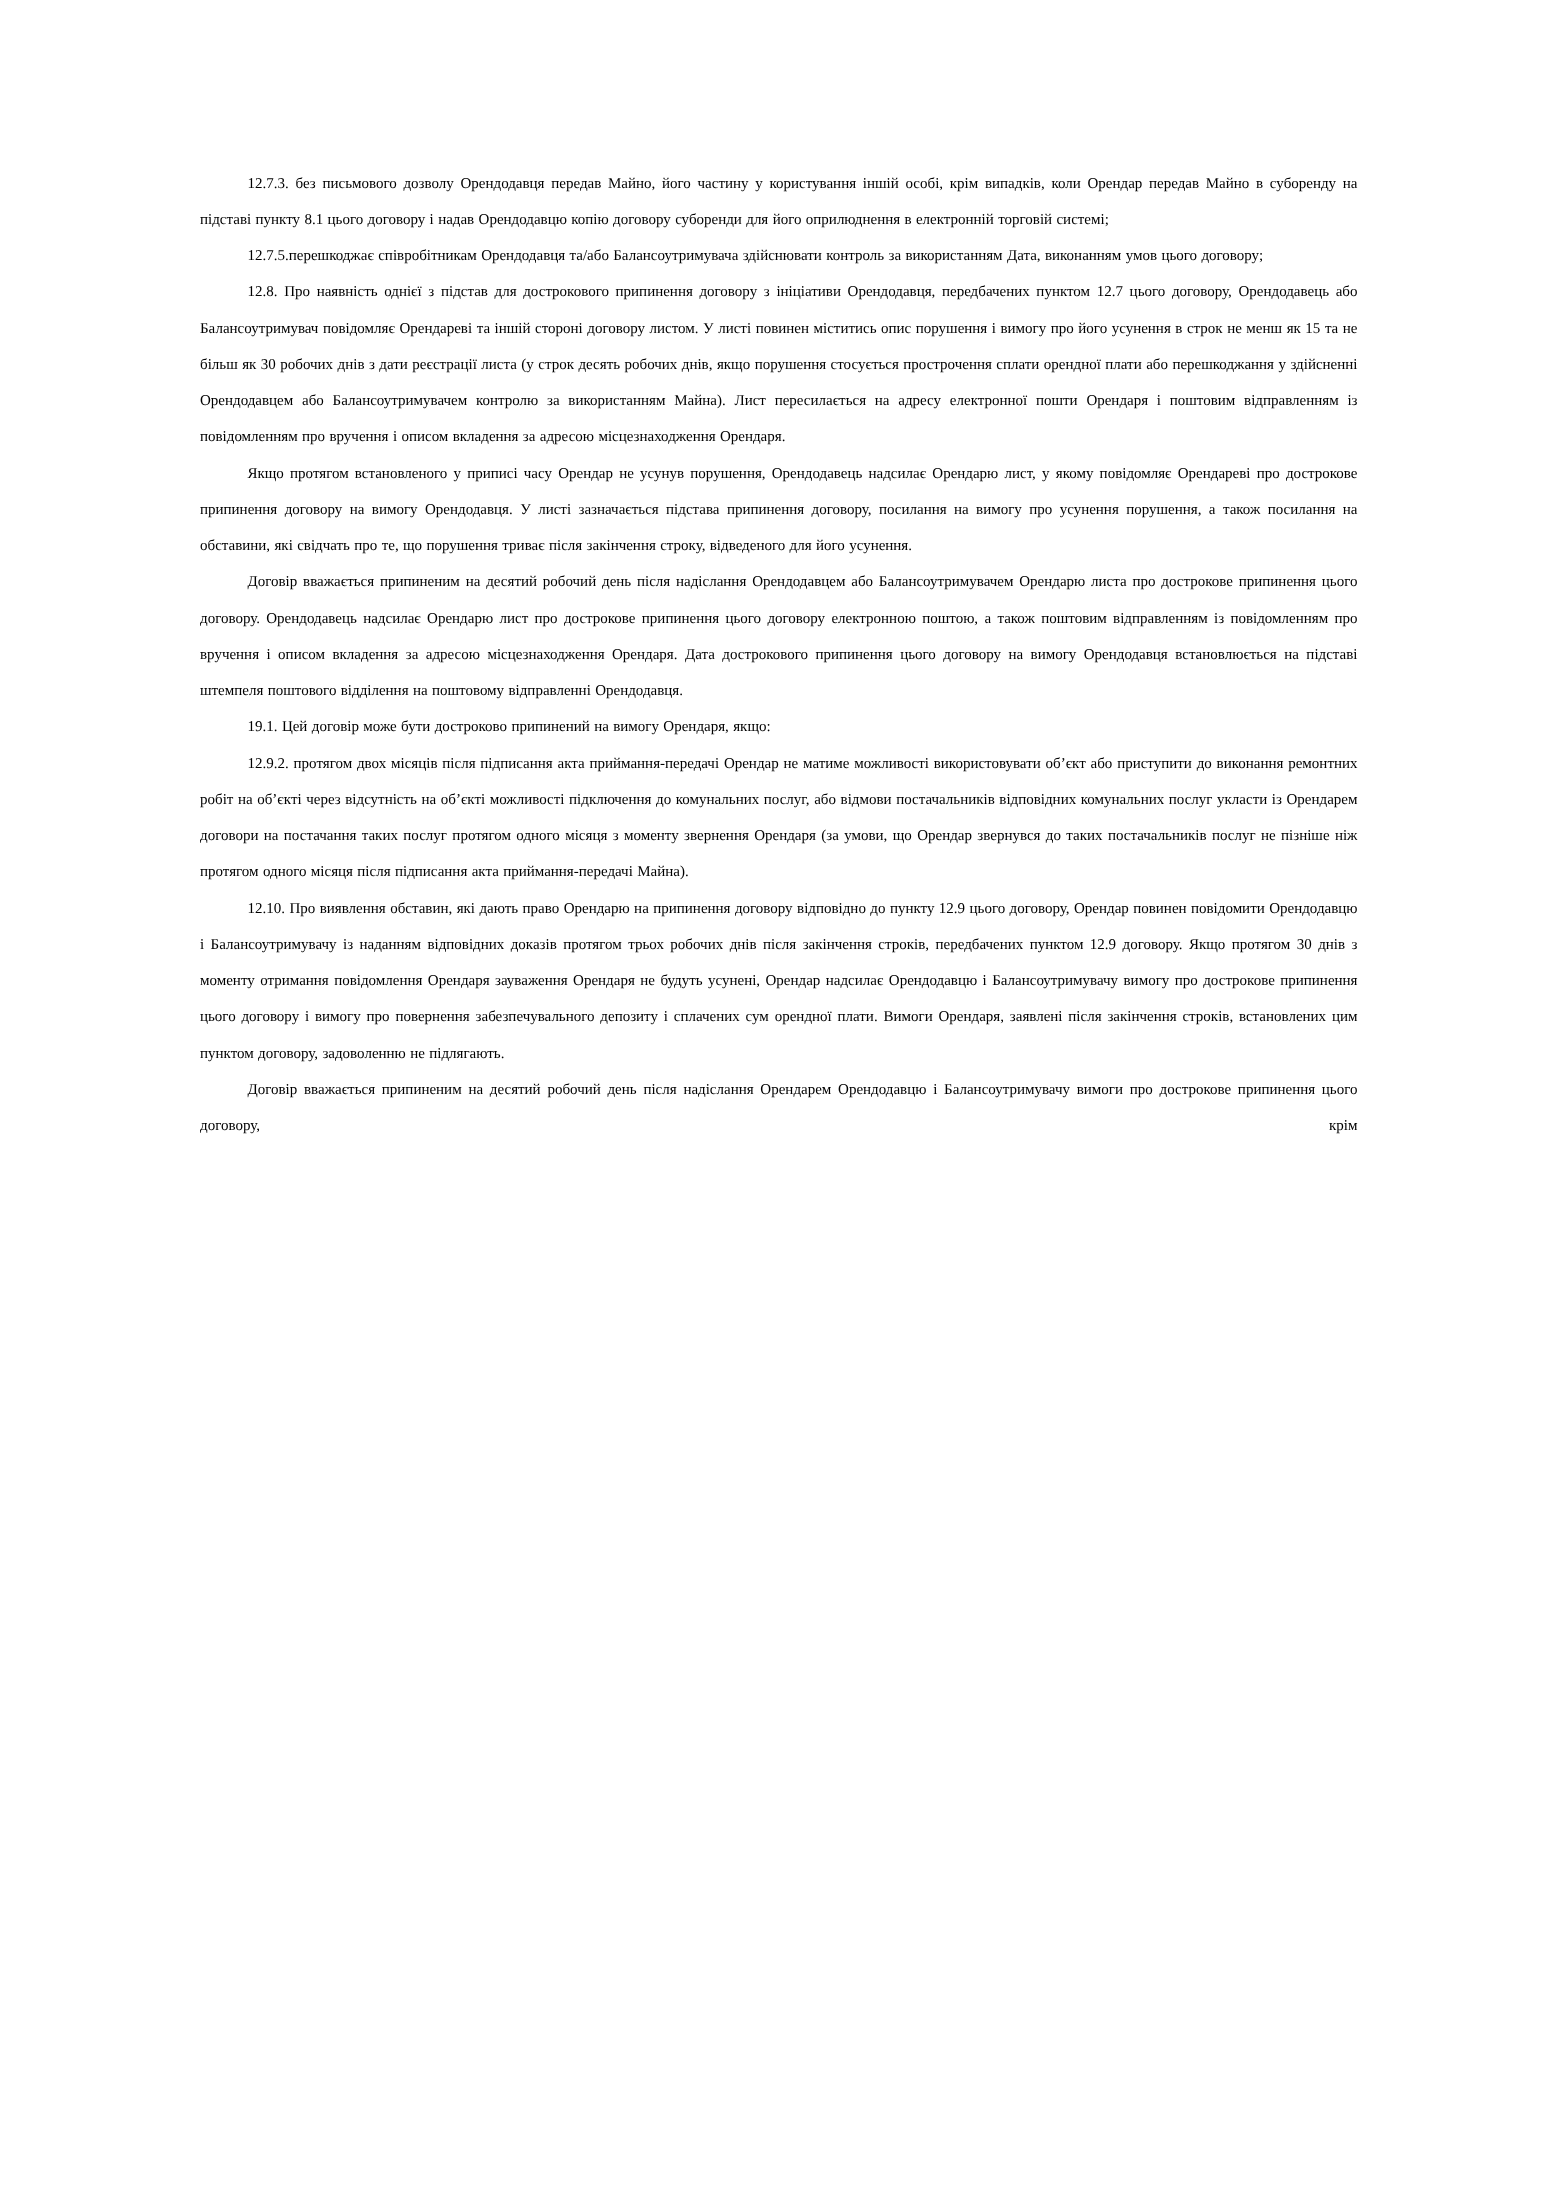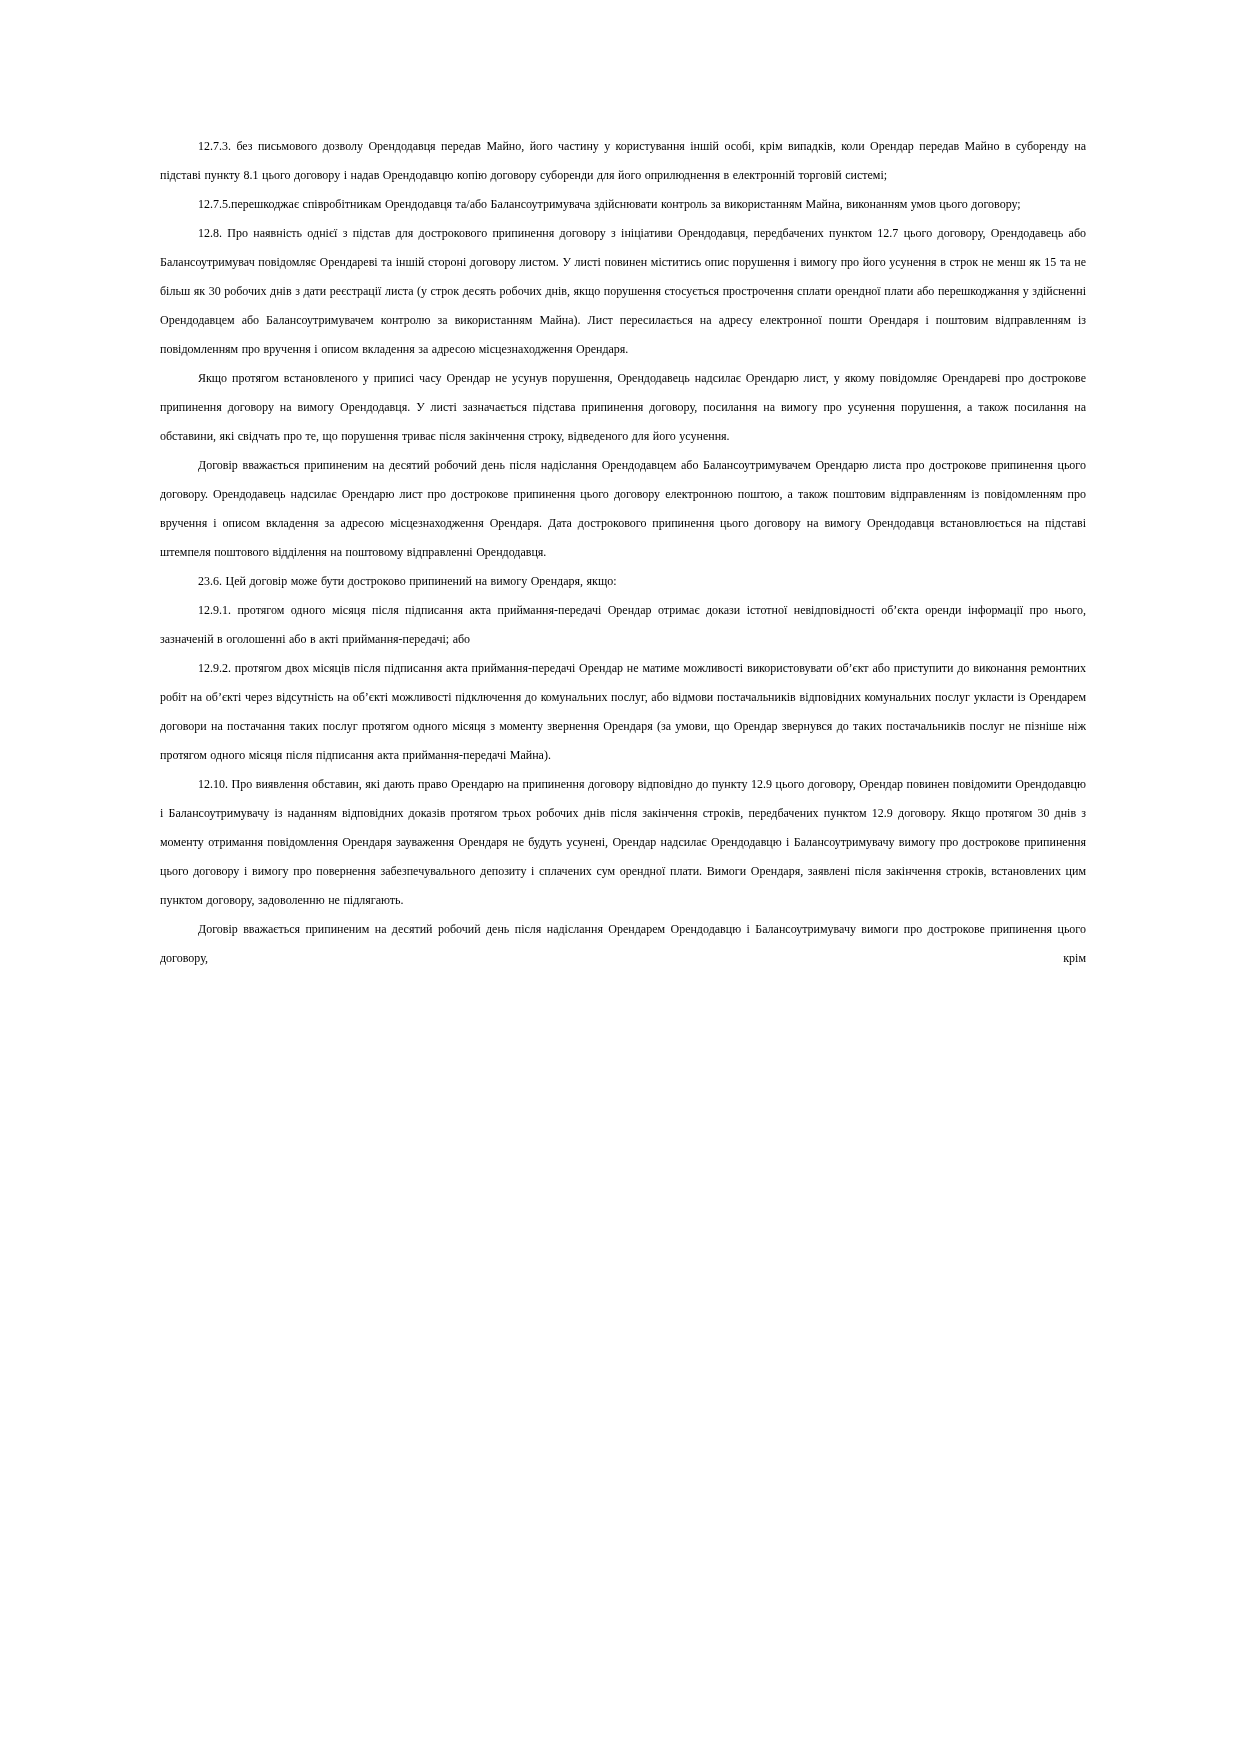--- a/index.html
+++ b/index.html
@@ -33,22 +33,21 @@
   }
   .para.cont-next-page {
     text-align-last: justify;
   }
 </style>
 </head>
 <body>
 
 <div class="page">
   <p class="para">12.7.3. без письмового дозволу Орендодавця передав Майно, його частину у користування іншій особі, крім випадків, коли Орендар передав Майно в суборенду на підставі пункту 8.1 цього договору і надав Орендодавцю копію договору суборенди для його оприлюднення в електронній торговій системі;</p>
-  <p class="para">12.7.5.перешкоджає співробітникам Орендодавця та/або Балансоутримувача здійснювати контроль за використанням Майна, виконанням умов цього договору;</p>
+  <p class="para">12.7.5.перешкоджає співробітникам Орендодавця та/або Балансоутримувача здійснювати контроль за використанням Дата, виконанням умов цього договору;</p>
   <p class="para">12.8. Про наявність однієї з підстав для дострокового припинення договору з ініціативи Орендодавця, передбачених пунктом 12.7 цього договору, Орендодавець або Балансоутримувач повідомляє Орендареві та іншій стороні договору листом. У листі повинен міститись опис порушення і вимогу про його усунення в строк не менш як 15 та не більш як 30 робочих днів з дати реєстрації листа (у строк десять робочих днів, якщо порушення стосується прострочення сплати орендної плати або перешкоджання у здійсненні Орендодавцем або Балансоутримувачем контролю за використанням Майна). Лист пересилається на адресу електронної пошти Орендаря і поштовим відправленням із повідомленням про вручення і описом вкладення за адресою місцезнаходження Орендаря.</p>
   <p class="para">Якщо протягом встановленого у приписі часу Орендар не усунув порушення, Орендодавець надсилає Орендарю лист, у якому повідомляє Орендареві про дострокове припинення договору на вимогу Орендодавця. У листі зазначається підстава припинення договору, посилання на вимогу про усунення порушення, а також посилання на обставини, які свідчать про те, що порушення триває після закінчення строку, відведеного для його усунення.</p>
   <p class="para">Договір вважається припиненим на десятий робочий день після надіслання Орендодавцем або Балансоутримувачем Орендарю листа про дострокове припинення цього договору. Орендодавець надсилає Орендарю лист про дострокове припинення цього договору електронною поштою, а також поштовим відправленням із повідомленням про вручення і описом вкладення за адресою місцезнаходження Орендаря. Дата дострокового припинення цього договору на вимогу Орендодавця встановлюється на підставі штемпеля поштового відділення на поштовому відправленні Орендодавця.</p>
-  <p class="para">23.6. Цей договір може бути достроково припинений на вимогу Орендаря, якщо:</p>
-  <p class="para">12.9.1. протягом одного місяця після підписання акта приймання-передачі Орендар отримає докази істотної невідповідності об’єкта оренди інформації про нього, зазначеній в оголошенні або в акті приймання-передачі; або</p>
+  <p class="para">19.1. Цей договір може бути достроково припинений на вимогу Орендаря, якщо:</p>
   <p class="para">12.9.2. протягом двох місяців після підписання акта приймання-передачі Орендар не матиме можливості використовувати об’єкт або приступити до виконання ремонтних робіт на об’єкті через відсутність на об’єкті можливості підключення до комунальних послуг, або відмови постачальників відповідних комунальних послуг укласти із Орендарем договори на постачання таких послуг протягом одного місяця з моменту звернення Орендаря (за умови, що Орендар звернувся до таких постачальників послуг не пізніше ніж протягом одного місяця після підписання акта приймання-передачі Майна).</p>
   <p class="para">12.10. Про виявлення обставин, які дають право Орендарю на припинення договору відповідно до пункту 12.9 цього договору, Орендар повинен повідомити Орендодавцю і Балансоутримувачу із наданням відповідних доказів протягом трьох робочих днів після закінчення строків, передбачених пунктом 12.9 договору. Якщо протягом 30 днів з моменту отримання повідомлення Орендаря зауваження Орендаря не будуть усунені, Орендар надсилає Орендодавцю і Балансоутримувачу вимогу про дострокове припинення цього договору і вимогу про повернення забезпечувального депозиту і сплачених сум орендної плати. Вимоги Орендаря, заявлені після закінчення строків, встановлених цим пунктом договору, задоволенню не підлягають.</p>
   <p class="para cont-next-page">Договір вважається припиненим на десятий робочий день після надіслання Орендарем Орендодавцю і Балансоутримувачу вимоги про дострокове припинення цього договору, крім</p>
 </div>
 
 </body></html>

